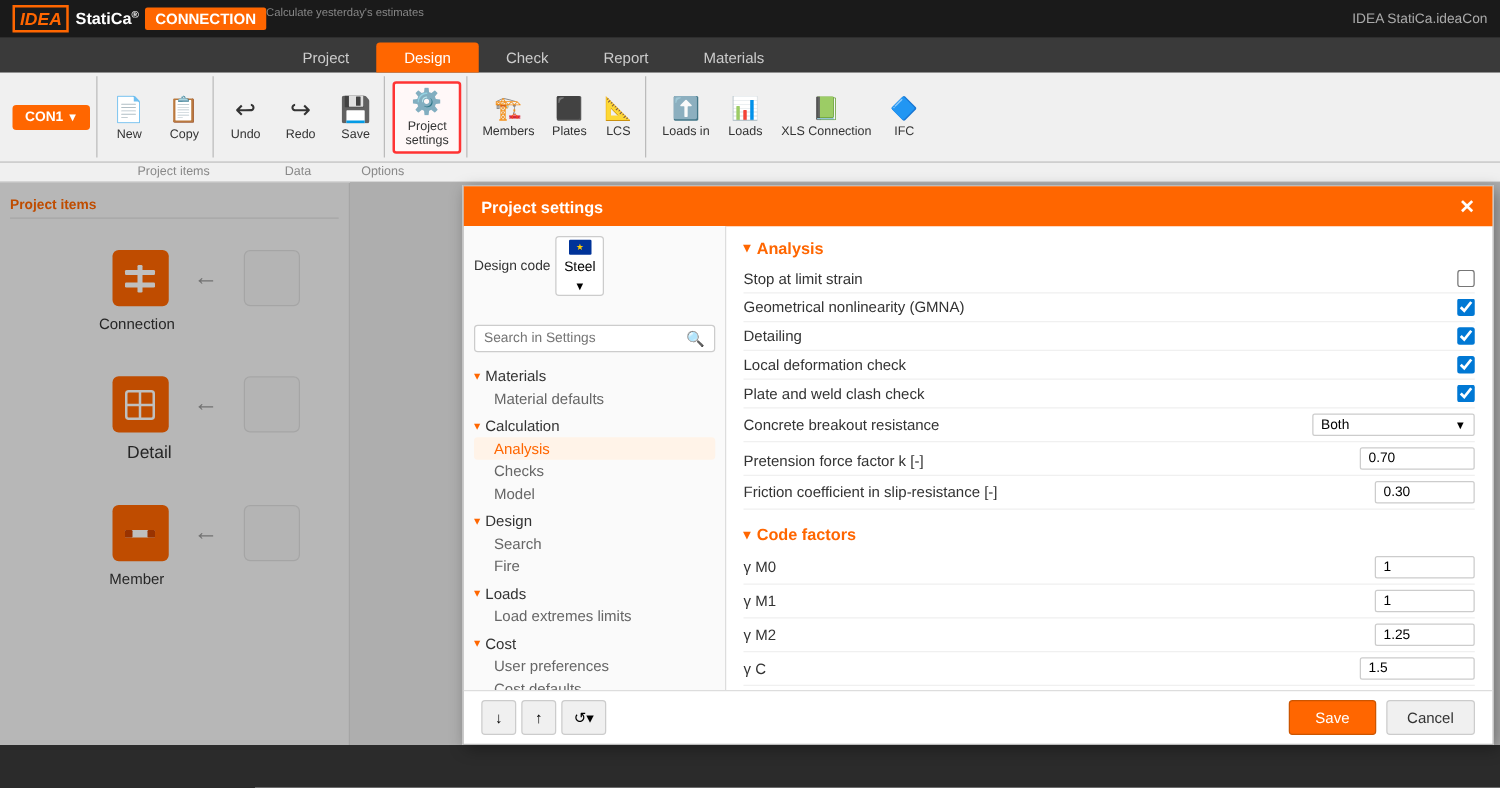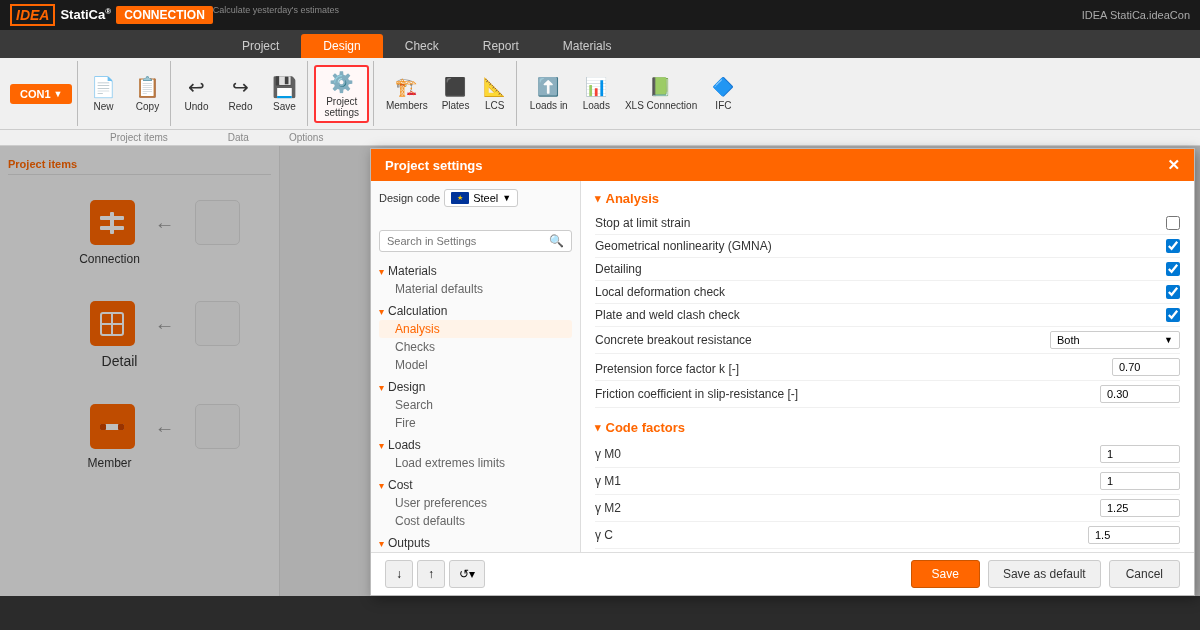--- a/index.html
+++ b/index.html
@@ -167,21 +167,21 @@
       <span>Project settings</span>
       <span style="color:white;cursor:pointer;font-size:15px;font-weight:bold;">✕</span>
     </div>
 
     <div style="display:flex;flex:1;overflow:hidden;">
 
       <div style="width:210px;border-right:1px solid #ddd;padding:8px;display:flex;flex-direction:column;gap:4px;overflow-y:auto;background:#fafafa;">
 
         <div style="display:flex;align-items:center;gap:4px;margin-bottom:19px;">
           <span style="font-size:11px;color:#333;">Design code</span>
-          <div style="border:1px solid #ccc;border-radius:3px;padding:2px 6px;font-size:11px;display:flex;align-items:center;gap:4px;background:white;cursor:pointer;">
+          <div style="border:1px solid #ccc;border-radius:3px;padding:2px 6px;font-size:11px;display:flex;align-items:center;gap:4px;background:white;cursor:pointer;flex-direction:column;">
             <div style="width:18px;height:12px;background:#003399;border-radius:1px;display:flex;align-items:center;justify-content:center;font-size:7px;color:#ffcc00;">★</div>
             <span>Steel</span>
             <span style="font-size:9px;">▼</span>
           </div>
         </div>
 
         <div style="border:1px solid #ccc;border-radius:3px;padding:3px 7px;font-size:11px;display:flex;align-items:center;gap:4px;margin-bottom:6px;background:white;">
           <input type="text" style="border: none; outline: none; font-size: 11px; flex: 1 1 0%; width: 100%;" placeholder="Search in Settings">
           <span style="color:#888;font-size:12px;">🔍</span>
         </div>
@@ -273,21 +273,21 @@
         <div style="display:flex;align-items:center;justify-content:space-between;padding:4px 0;border-bottom:1px solid #f0f0f0;">
           <span style="color:#333;font-size:12px;">Concrete breakout resistance</span>
           <div style="border:1px solid #ccc;border-radius:2px;padding:2px 6px;font-size:11px;width:130px;background:white;cursor:pointer;display:flex;align-items:center;justify-content:space-between;">
             <span>Both</span>
             <span style="font-size:9px;">▼</span>
           </div>
         </div>
 
         <div style="display:flex;align-items:flex-end;justify-content:space-between;padding:4px 0;border-bottom:1px solid #f0f0f0;">
           <span style="color:#333;font-size:12px;">Pretension force factor k [-]</span>
-          <input type="text" style="border: 1px solid rgb(204, 204, 204); border-radius: 2px; padding: 2px 6px; font-size: 11px; width: 68px;" value="0.70">
+          <input type="text" style="border: 1px solid rgb(204, 204, 204); border-radius: 2px; padding: 2px 6px; font-size: 11px; width: 92px;" value="0.70">
         </div>
 
         <div style="display:flex;align-items:center;justify-content:space-between;padding:4px 0;border-bottom:1px solid #f0f0f0;">
           <span style="color:#333;font-size:12px;">Friction coefficient in slip-resistance [-]</span>
           <input type="text" style="border: 1px solid rgb(204, 204, 204); border-radius: 2px; padding: 2px 6px; font-size: 11px; width: 80px;" value="0.30">
         </div>
 
         <div style="color:#ff6600;font-size:13px;font-weight:bold;display:flex;align-items:center;gap:5px;margin-bottom:6px;margin-top:12px;">
           <span style="font-size:11px;">▾</span>
           <span>Code factors</span>
@@ -321,17 +321,16 @@
       </div>
     </div>
 
     <div style="border-top:1px solid #ddd;padding:7px 14px;display:flex;justify-content:flex-end;gap:8px;align-items:center;">
       <div style="display:flex;gap:4px;flex:1;">
         <button style="width:28px;height:28px;border:1px solid #ccc;background:#f0f0f0;border-radius:3px;cursor:pointer;display:flex;align-items:center;justify-content:center;font-size:12px;">↓</button>
         <button style="width:28px;height:28px;border:1px solid #ccc;background:#f0f0f0;border-radius:3px;cursor:pointer;display:flex;align-items:center;justify-content:center;font-size:12px;">↑</button>
         <button style="width:36px;height:28px;border:1px solid #ccc;background:#f0f0f0;border-radius:3px;cursor:pointer;display:flex;align-items:center;justify-content:center;font-size:12px;">↺▾</button>
       </div>
       <button style="padding:6px 20px;font-size:12px;border-radius:3px;cursor:pointer;border:1px solid #cc5500;background:#ff6600;color:white;">Save</button>
-      <button style="padding:6px 14px;font-size:12px;border-radius:3px;cursor:pointer;border:1px solid #ccc;background:#f0f0f0;color:#333;">Save as default</button>
       <button style="padding:6px 16px;font-size:12px;border-radius:3px;cursor:pointer;border:1px solid #ccc;background:#f0f0f0;color:#333;">Cancel</button>
     </div>
   </div>
 </div>
 
 </body></html>

